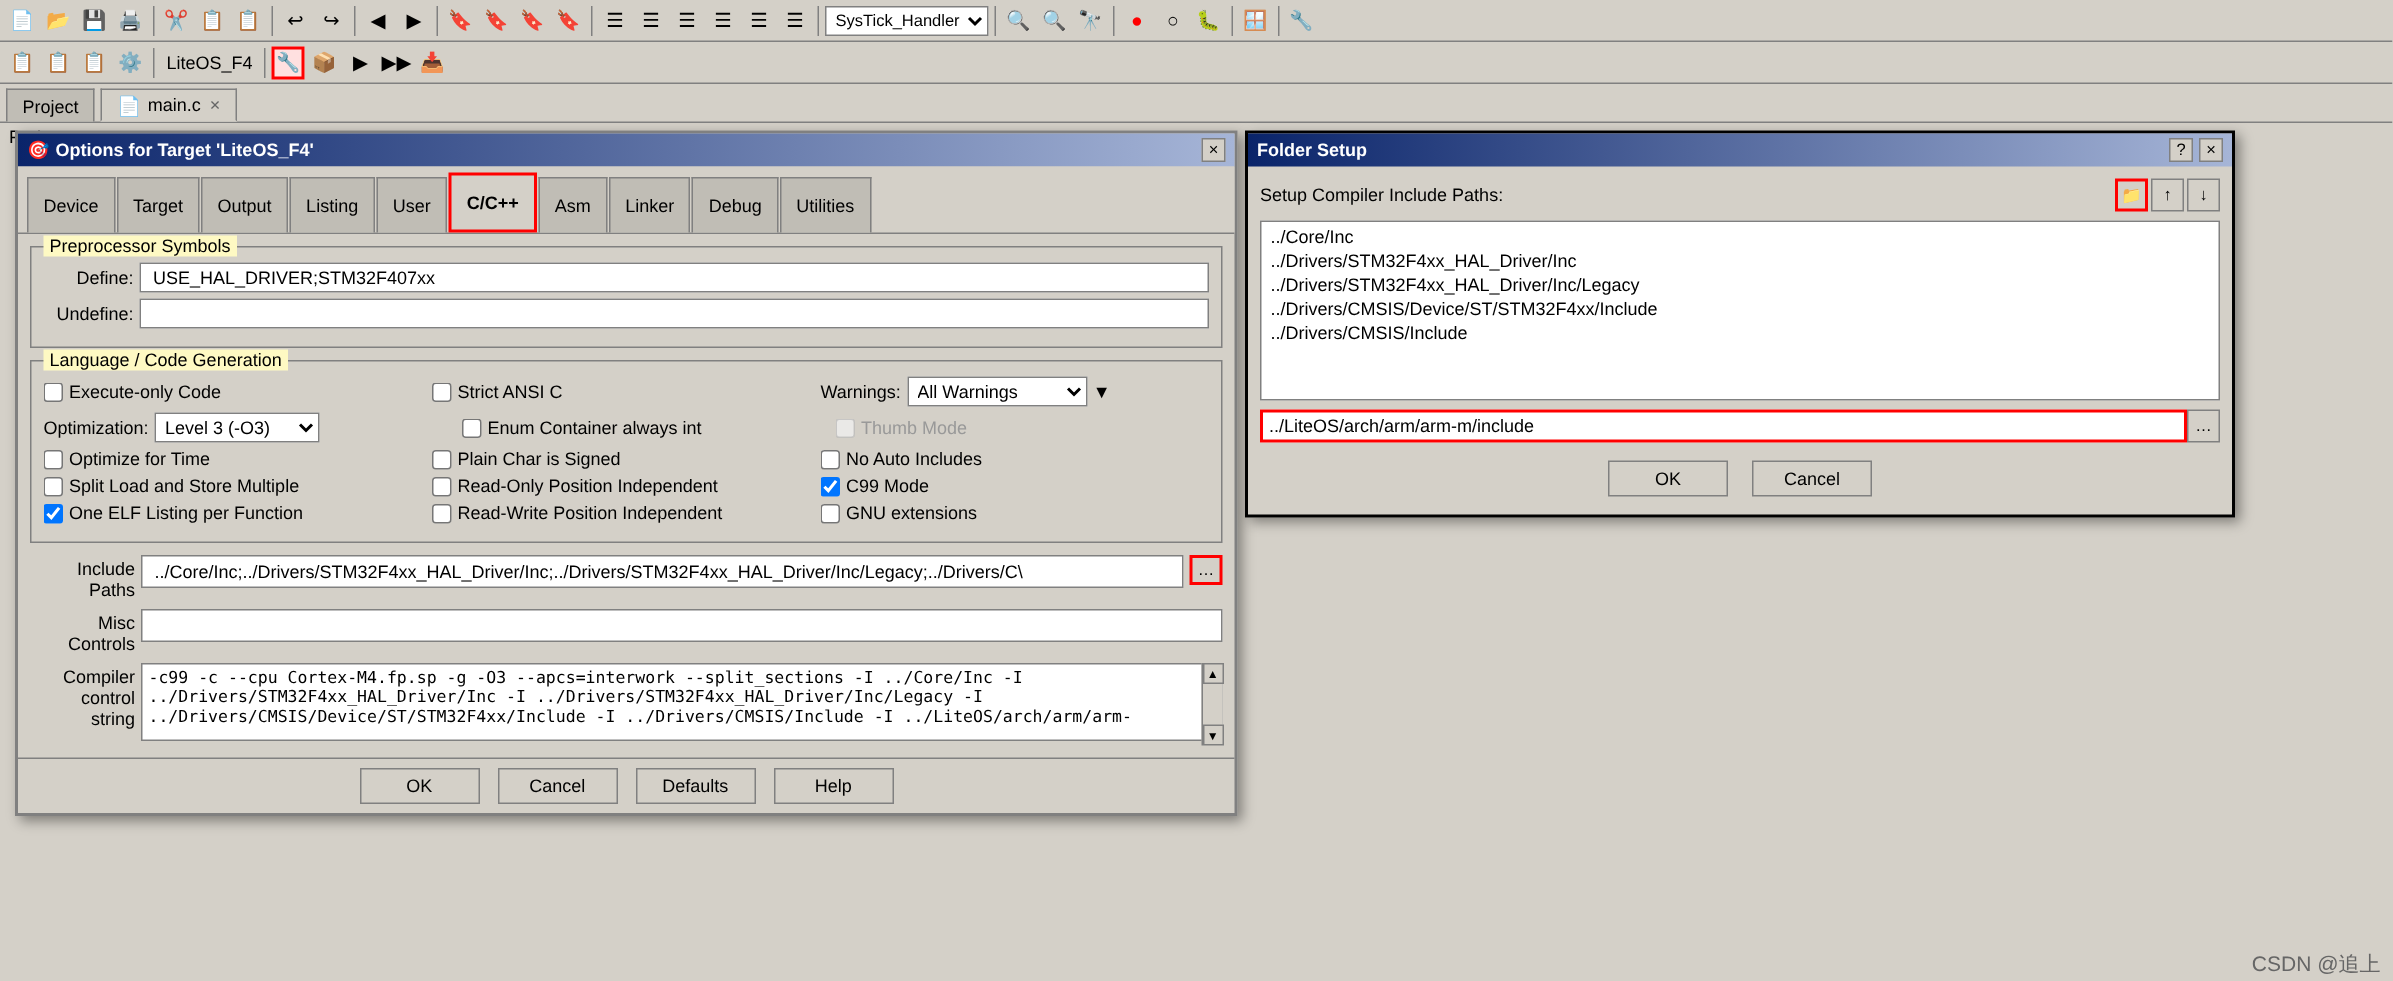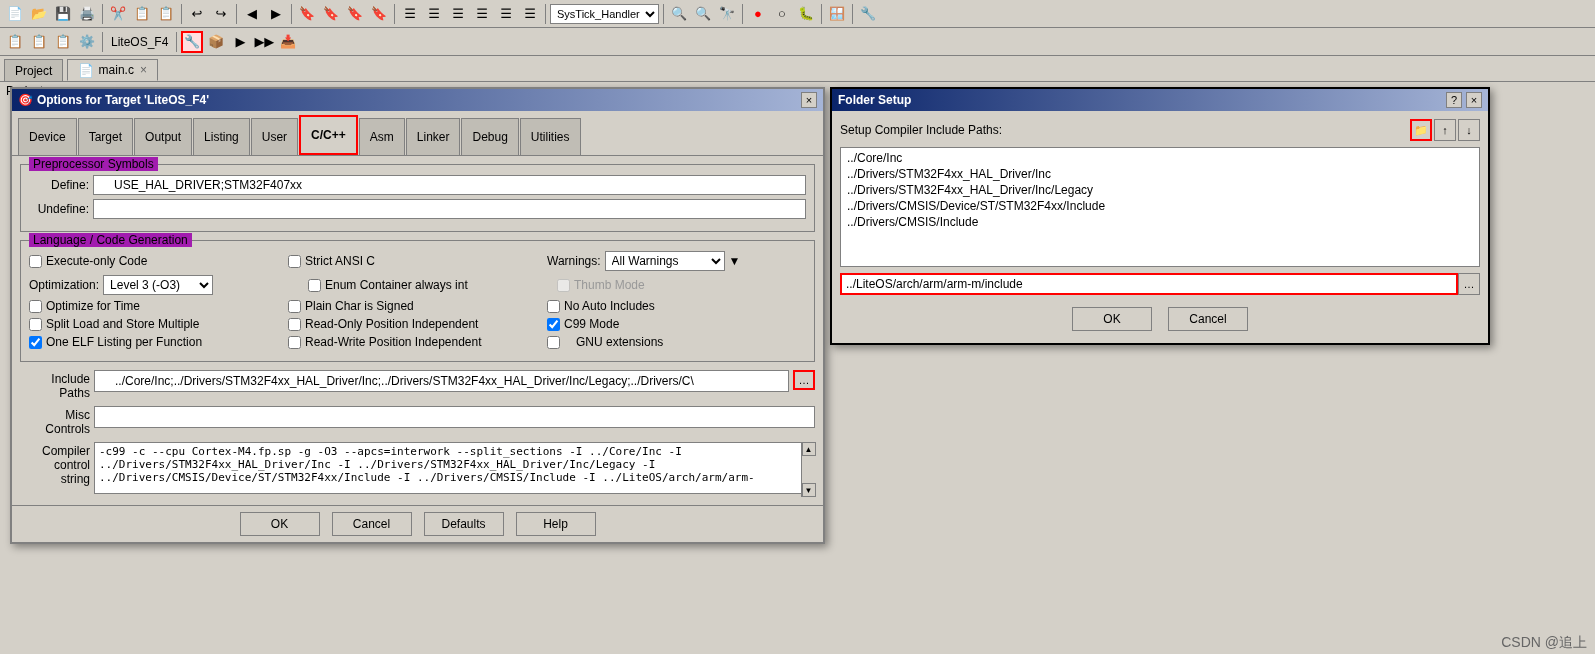--- a/index.html
+++ b/index.html
@@ -127,33 +127,33 @@
     .group-box {
       border: 1px solid #808080;
       margin-bottom: 8px;
       padding: 4px 8px 8px 8px;
       position: relative;
     }
     .group-label {
       position: absolute;
       top: -8px;
       left: 8px;
-      background: #a21caf;
+      background: #fef9c3;
       padding: 0 4px;
       font-size: 12px;
     }
 
     .form-row { display: flex; align-items: center; margin-bottom: 4px; gap: 4px; }
     .form-label { font-size: 12px; min-width: 60px; text-align: right; }
     .form-input {
       flex: 1;
       height: 20px;
       border: 1px solid #808080;
       background: white;
-      padding: 0 20px;
+      padding: 0 8px;
       font-size: 12px;
     }
 
     .select-combo {
       height: 20px;
       border: 1px solid #808080;
       background: white;
       font-size: 12px;
       padding: 0 2px;
     }
@@ -521,21 +521,21 @@
 
         <div style="display:flex; align-items:center; margin-bottom:4px;">
           <div style="flex:1; display:flex; align-items:center; gap:4px;">
             <input type="checkbox" checked="" style="">
             <span>One ELF Listing per Function</span>
           </div>
           <div style="flex:1; display:flex; align-items:center; gap:4px;">
             <input type="checkbox" style="">
             <span>Read-Write Position Independent</span>
           </div>
-          <div style="flex:1; display:flex; align-items:center; gap:16px;">
+          <div style="flex:1; display:flex; align-items:center; gap:4px;">
             <input type="checkbox" style="">
             <span>GNU extensions</span>
           </div>
         </div>
       </div>
 
       <div class="include-area">
         <span class="include-label">Include<br>Paths</span>
         <input class="form-input" type="text" style="flex: 1 1 0%; height: 22px;" value="../Core/Inc;../Drivers/STM32F4xx_HAL_Driver/Inc;../Drivers/STM32F4xx_HAL_Driver/Inc/Legacy;../Drivers/C\">
         <button class="include-btn highlighted">…</button>

